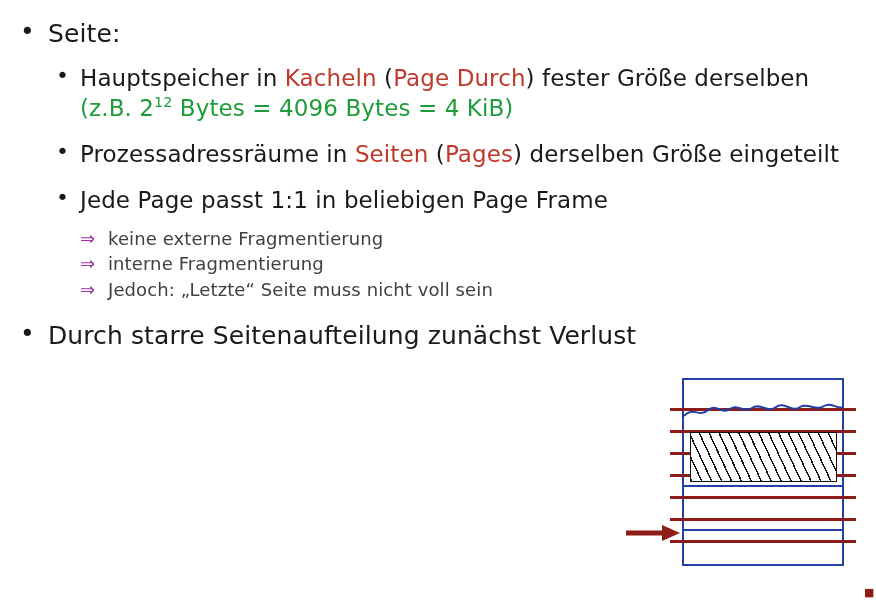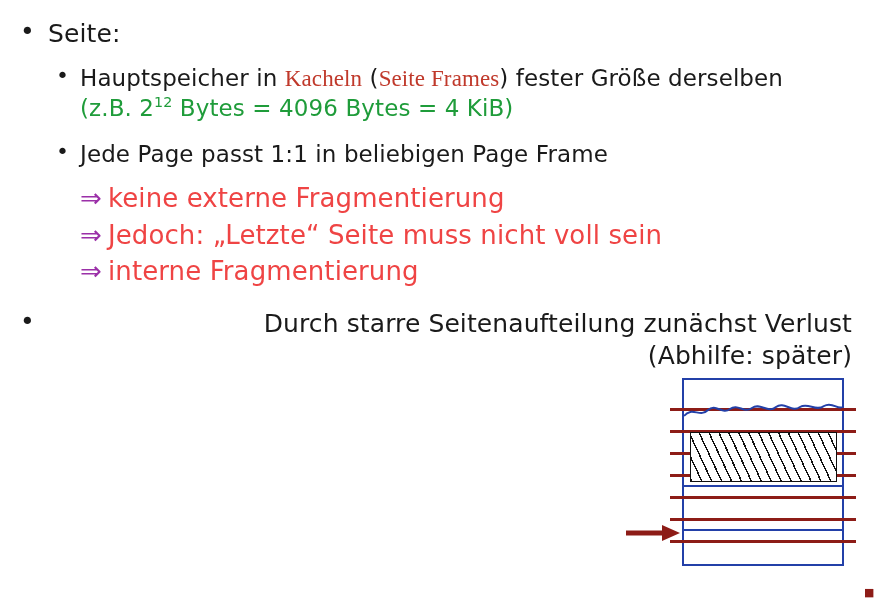--- a/index.html
+++ b/index.html
@@ -66,47 +66,47 @@
     color: #1a1a1a;
   }
   ul.lvl2 > li:last-child { margin-bottom: 8px; }
 
   .arrow-list {
     margin: 10px 0 0 0;
     padding: 0;
     list-style: none;
   }
   .arrow-list li {
-    font-size: 26px;
+    font-size: 18px;
     line-height: 1.42;
-    color: #ef4444;
+    color: #404040;
     padding-left: 28px;
     position: relative;
     white-space: nowrap;
   }
   .arrow-list li::before {
     content: "\21D2";
     position: absolute;
     left: 0;
     top: 0;
     color: #9b30a8;
   }
 
-  .red { color: #c0392b; font-family: Liberation Serif, serif; }
+  .red { color: #c0392b; }
   .green { color: #1f9c3a; text-align: center; }
   sup.exp { font-size: .62em; vertical-align: super; line-height: 0; }
 
   .nowrap { white-space: nowrap; }
 
   .block-wide { max-width: 840px; }
 
   .last-block {
     margin-top: 6px;
   }
-  .last-block .line { display: block; text-align: right; }
+  .last-block .line { display: block; }
 
   
   .diagram {
     position: absolute;
     left: 648px;
     top: 372px;
     width: 212px;
     height: 200px;
   }
   .frame-box {
@@ -177,44 +177,46 @@
   <ul class="lvl1">
 
 
     <li>
       <span>Seite:</span>
 
       <ul class="lvl2">
 
         <li>
           <span class="block-wide">
-            <span>Hauptspeicher in </span><span class="red">Kacheln</span><span> (</span><span class="red">Seite Frames</span><span>) fester Größe derselben</span>
+            <span>Hauptspeicher in </span><span class="red">Kacheln</span><span> (</span><span class="red">Page Durch</span><span>) fester Größe derselben</span>
           </span>
           <span class="green nowrap">
             <span>(z.B. 2</span><sup class="exp">12</sup><span> Bytes = 4096 Bytes = 4 KiB)</span>
           </span>
         </li>
 
+        <li>
+          <span>Prozessadressräume in </span><span class="red">Seiten</span><span> (</span><span class="red">Pages</span><span>) derselben Größe eingeteilt</span>
+        </li>
 
         <li>
           <span>Jede Page passt 1:1 in beliebigen Page Frame</span>
 
           <ul class="arrow-list">
             <li>keine externe Fragmentierung</li>
+            <li>interne Fragmentierung</li>
             <li>Jedoch: „Letzte“ Seite muss nicht voll sein</li>
-            <li>interne Fragmentierung</li>
           </ul>
         </li>
 
       </ul>
     </li>
 
     <li class="last-block">
       <span class="line">Durch starre Seitenaufteilung zunächst Verlust</span>
-      <span class="line">(Abhilfe: später)</span>
     </li>
 
   </ul>
 
   <div class="diagram">
 
     <div class="frame-box"></div>
 
     <div class="red-line" style="top:36px;"></div>
     <div class="red-line" style="top:58px;"></div>

